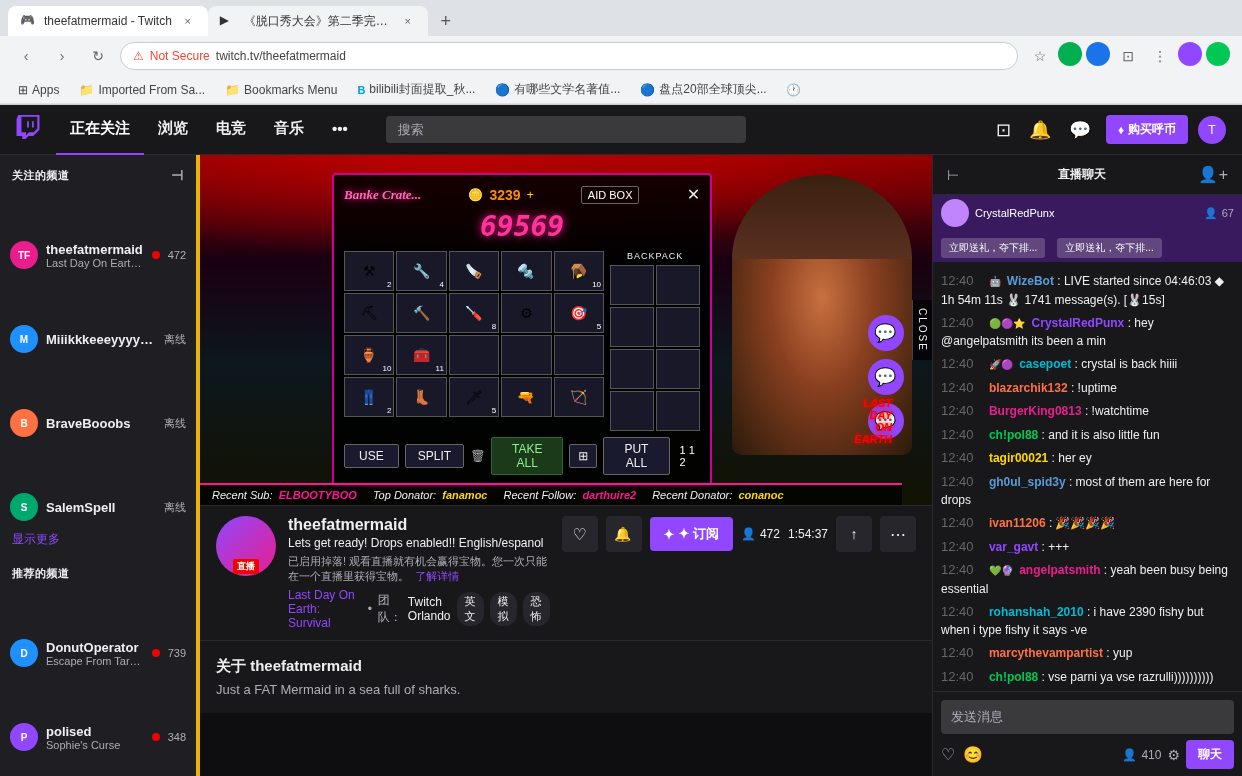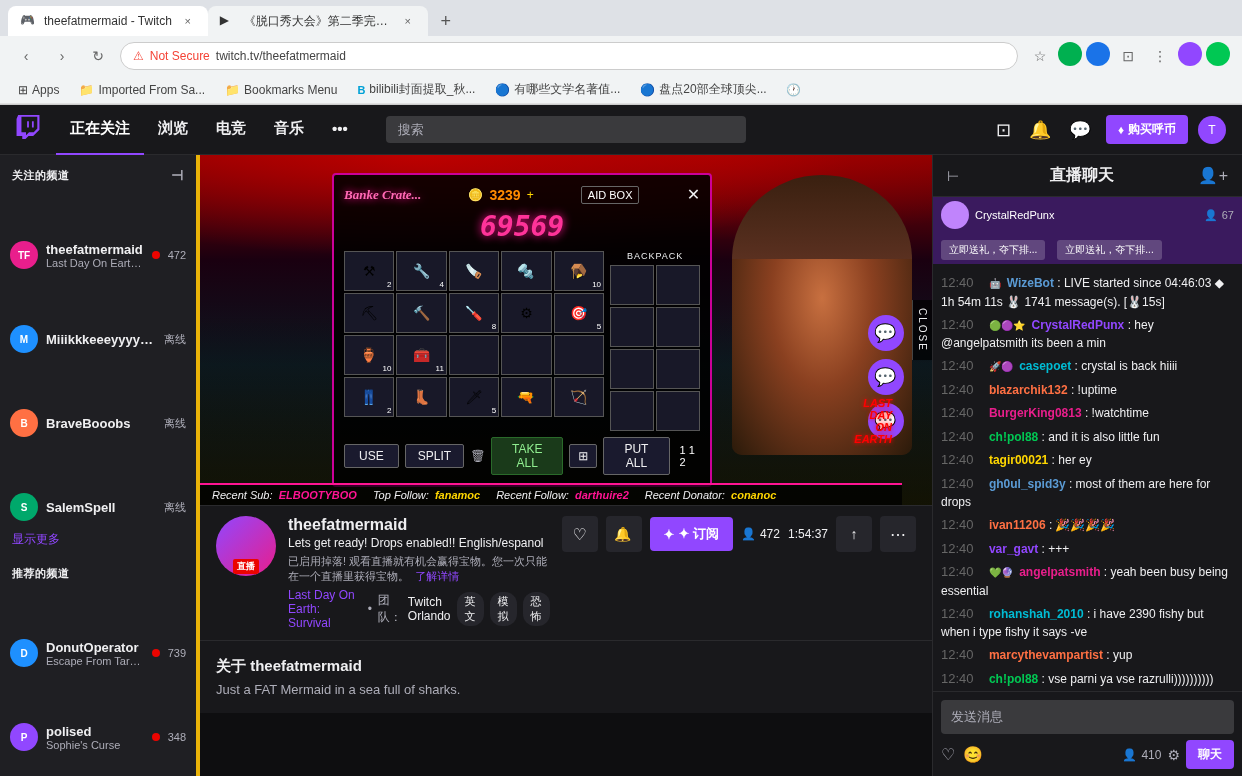--- a/index.html
+++ b/index.html
@@ -100,21 +100,21 @@
     .share-btn { background: #26262c; color: #efeff1; border: none; width: 36px; height: 36px; border-radius: 4px; cursor: pointer; font-size: 14px; display: flex; align-items: center; justify-content: center; }
 
     
     .about-section { background: #18181b; padding: 16px 16px; border-top: 1px solid #2a2a2d; }
     .about-header { font-size: 15px; font-weight: 700; color: #efeff1; margin-bottom: 6px; }
     .about-text { font-size: 13px; color: #adadb8; }
 
     
     .chat-section { width: 310px; background: #18181b; display: flex; flex-direction: column; border-left: 1px solid #2a2a2d; flex-shrink: 0; }
     .chat-header { display: flex; align-items: center; justify-content: space-between; padding: 10px 14px; border-bottom: 1px solid #2a2a2d; }
-    .chat-title { color: #efeff1; font-size: 16px; font-weight: 700; }
+    .chat-title { color: #efeff1; font-size: 12px; font-weight: 700; }
     .chat-settings-btn { color: #adadb8; font-size: 16px; cursor: pointer; }
     .chat-collapse-btn { color: #adadb8; font-size: 14px; cursor: pointer; margin-right: 6px; }
     .chat-promo { display: flex; align-items: center; background: #9147ff; padding: 6px 10px; gap: 8px; }
     .promo-avatar { width: 28px; height: 28px; border-radius: 50%; background: #c084fc; flex-shrink: 0; }
     .promo-text { flex: 1; font-size: 11px; color: #fff; overflow: hidden; text-overflow: ellipsis; white-space: nowrap; }
     .promo-btn { background: rgba(255,255,255,0.2); color: #fff; border: none; border-radius: 3px; padding: 3px 8px; font-size: 10px; cursor: pointer; white-space: nowrap; }
     .chat-messages { flex: 1; overflow-y: auto; padding: 8px; display: flex; flex-direction: column; gap: 2px; }
     .chat-messages::-webkit-scrollbar { width: 4px; }
     .chat-messages::-webkit-scrollbar-track { background: #18181b; }
     .chat-messages::-webkit-scrollbar-thumb { background: #555; border-radius: 2px; }
@@ -448,21 +448,21 @@
 
               <div style="position:absolute; right:0; top:50%; transform:translateY(-50%); background:rgba(0,0,0,0.7); color:#efeff1; writing-mode:vertical-rl; text-orientation:mixed; padding:8px 4px; font-size:10px; letter-spacing:2px; cursor:pointer; border-left:1px solid #444;">CLOSE</div>
             </div>
 
             <div class="stream-ticker" style="position:absolute; bottom:0; left:0; right:30px; display:flex; gap:0; background:rgba(0,0,0,0.75); border-top:2px solid #ff1493; padding:4px 12px;">
               <span class="ticker-item" style="margin-right:16px;">
                 <span class="ticker-label">Recent Sub:</span>&nbsp;
                 <span class="ticker-value">ELBOOTYBOO</span>
               </span>
               <span class="ticker-item" style="margin-right:16px;">
-                <span class="ticker-label">Top Follow:</span>&nbsp;
+                <span class="ticker-label">Top Donator:</span>&nbsp;
                 <span class="ticker-value yellow">fanamoc</span>
               </span>
               <span class="ticker-item" style="margin-right:16px;">
                 <span class="ticker-label">Recent Follow:</span>&nbsp;
                 <span class="ticker-value">darthuire2</span>
               </span>
               <span class="ticker-item">
                 <span class="ticker-label">Recent Donator:</span>&nbsp;
                 <span class="ticker-value yellow">conanoc</span>
               </span>

